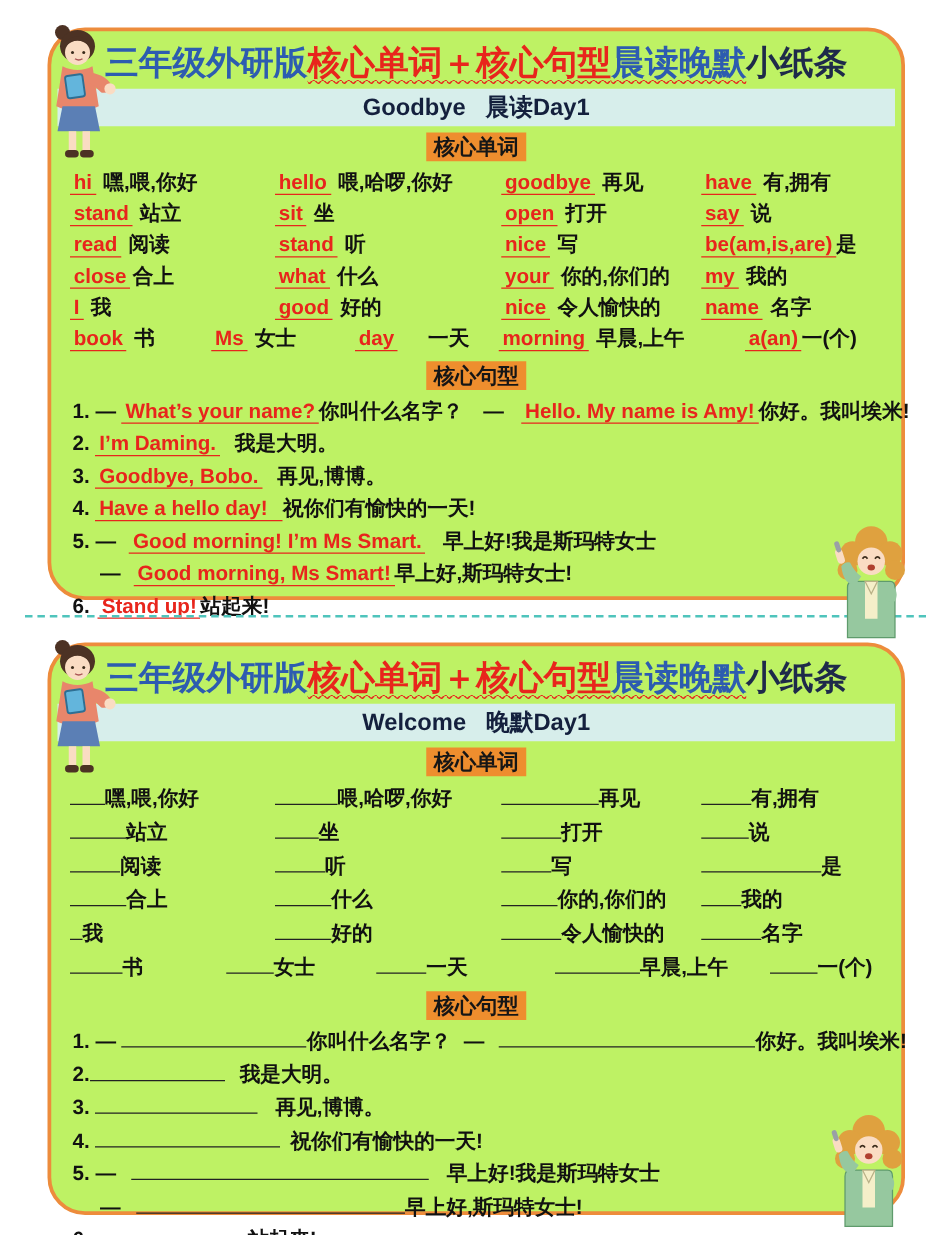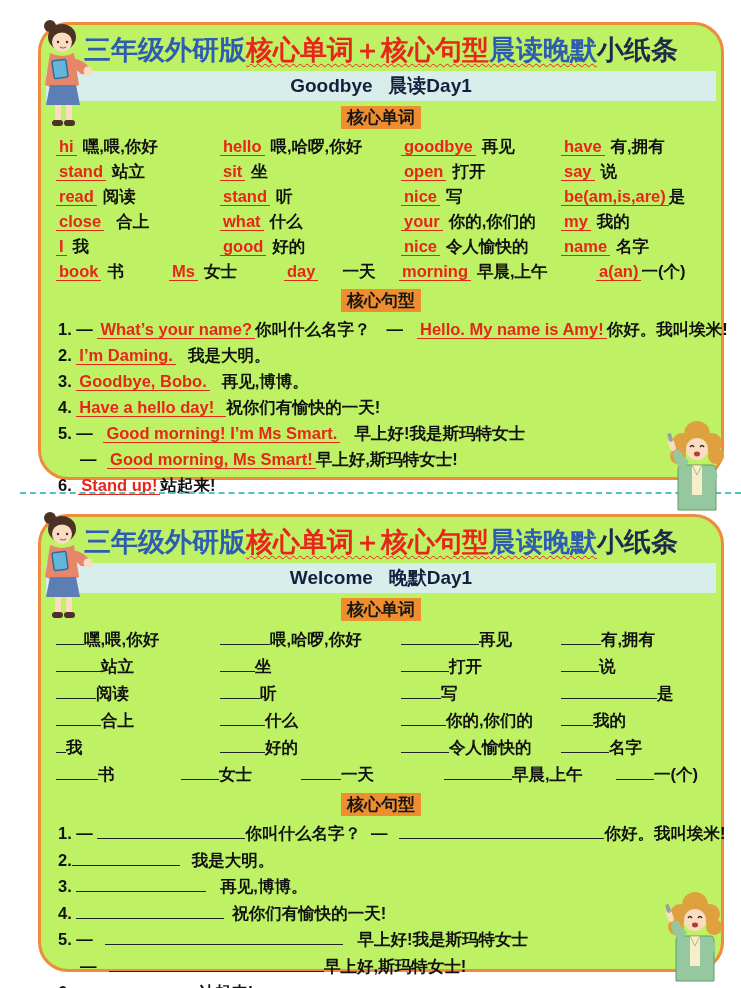--- a/index.html
+++ b/index.html
@@ -86,21 +86,21 @@
         <span class="word-cell"><span class="en" style="margin-right: 6px;">open</span><span class="zh">打开</span></span>
         <span class="word-cell"><span class="en" style="margin-right: 6px; margin-top: 32px;">say</span><span class="zh">说</span></span>
       </div>
       <div class="word-row">
         <span class="word-cell"><span class="en" style="margin-right: 6px; text-align: center;">read</span><span class="zh">阅读</span></span>
         <span class="word-cell"><span class="en" style="margin-right: 6px;">stand</span><span class="zh">听</span></span>
         <span class="word-cell"><span class="en" style="margin-right: 6px;">nice</span><span class="zh">写</span></span>
         <span class="word-cell"><span class="en" style="margin-right: 0px;">be(am,is,are)</span><span class="zh">是</span></span>
       </div>
       <div class="word-row">
-        <span class="word-cell"><span class="en" style="margin-right: 12px;">close</span><span class="zh">合上</span></span>
+        <span class="word-cell"><span class="en" style="margin-right: 2px;">close</span><span class="zh">合上</span></span>
         <span class="word-cell"><span class="en" style="margin-right: 6px;">what</span><span class="zh">什么</span></span>
         <span class="word-cell"><span class="en" style="margin-right: 6px;">your</span><span class="zh">你的,你们的</span></span>
         <span class="word-cell"><span class="en" style="margin-right: 6px;">my</span><span class="zh">我的</span></span>
       </div>
       <div class="word-row">
         <span class="word-cell"><span class="en" style="margin-right: 6px;">I</span><span class="zh">我</span></span>
         <span class="word-cell"><span class="en" style="margin-right: 6px;">good</span><span class="zh">好的</span></span>
         <span class="word-cell"><span class="en" style="margin-right: 6px;">nice</span><span class="zh">令人愉快的</span></span>
         <span class="word-cell"><span class="en" style="margin-right: 6px; text-align: center;">name</span><span class="zh">名字</span></span>
       </div>

